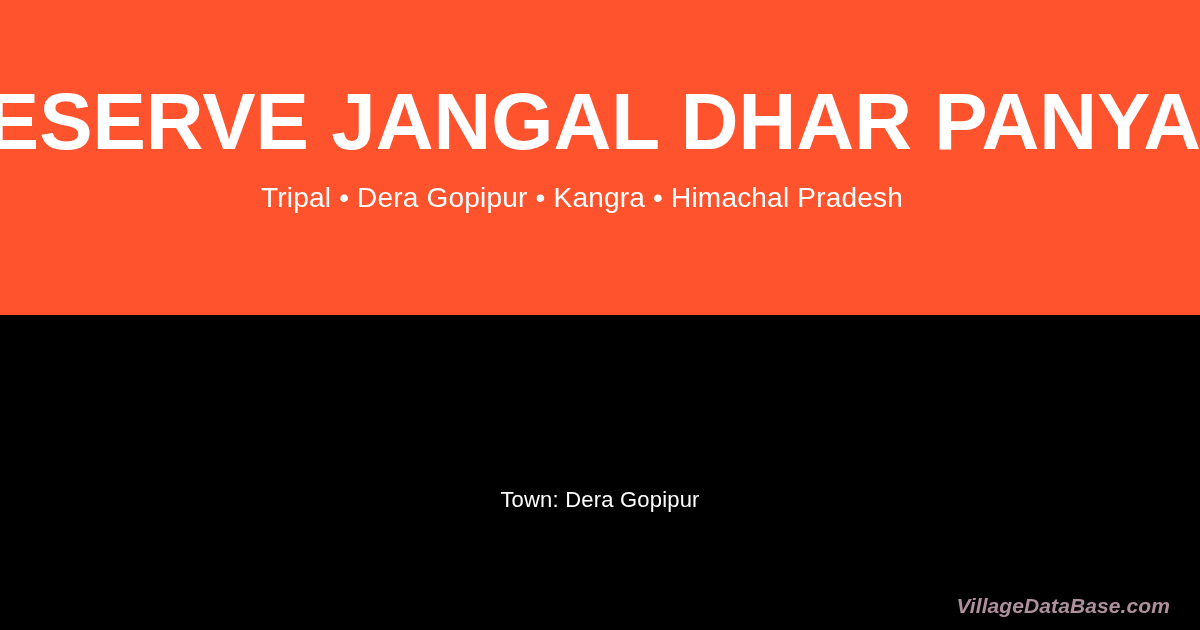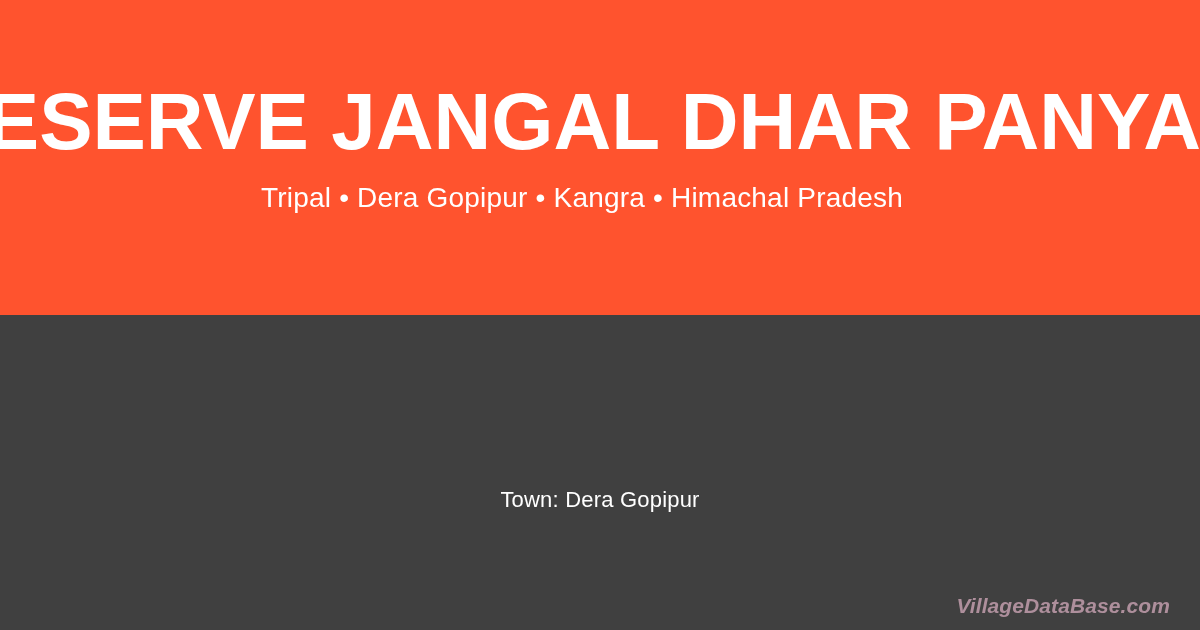--- a/index.html
+++ b/index.html
@@ -64,21 +64,21 @@
     white-space: nowrap;
   }
 
   
   .band-bottom {
     position: absolute;
     left: 0;
     top: 315px;
     width: 1200px;
     height: 315px;
-    background: #404040;
+    background: #000000;
     overflow: hidden;
   }
 
   .town-line {
     position: absolute;
     left: 0;
     top: 172px;
     width: 1200px;
     text-align: center;
     font-size: 22px;

